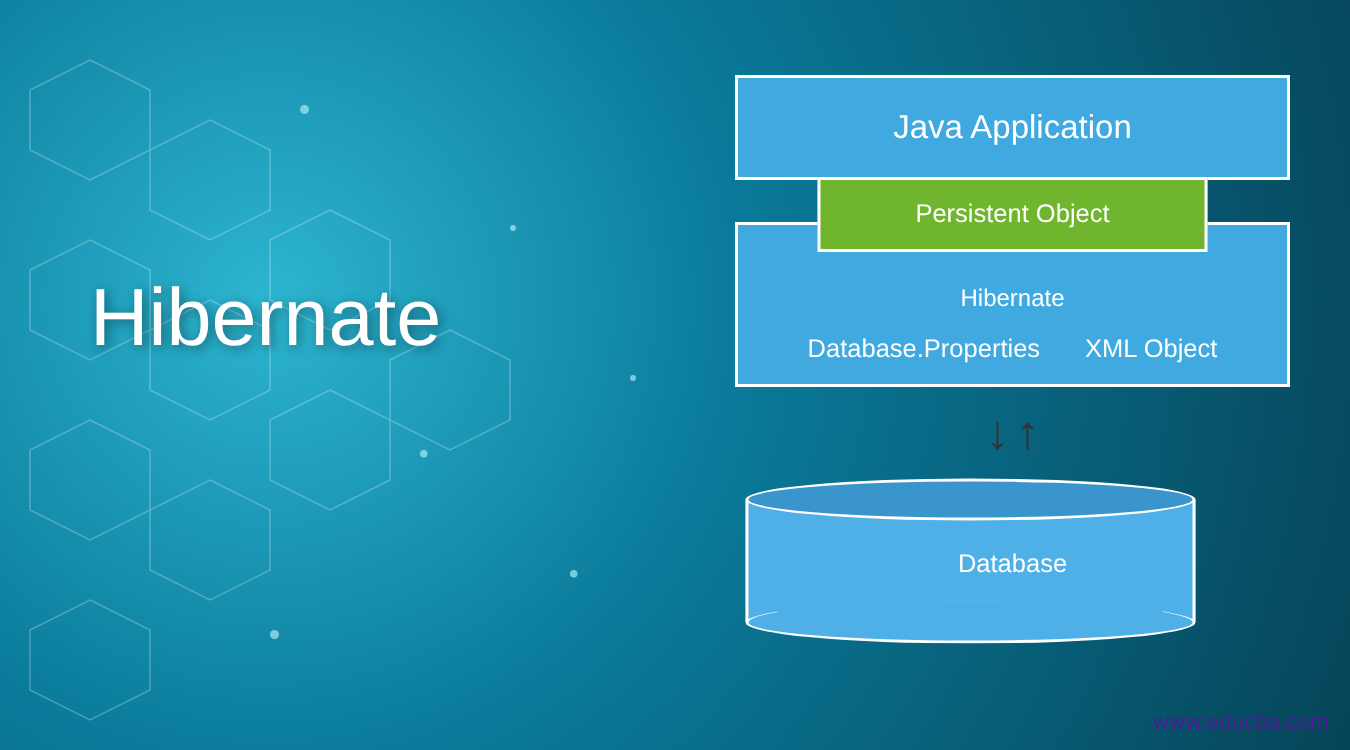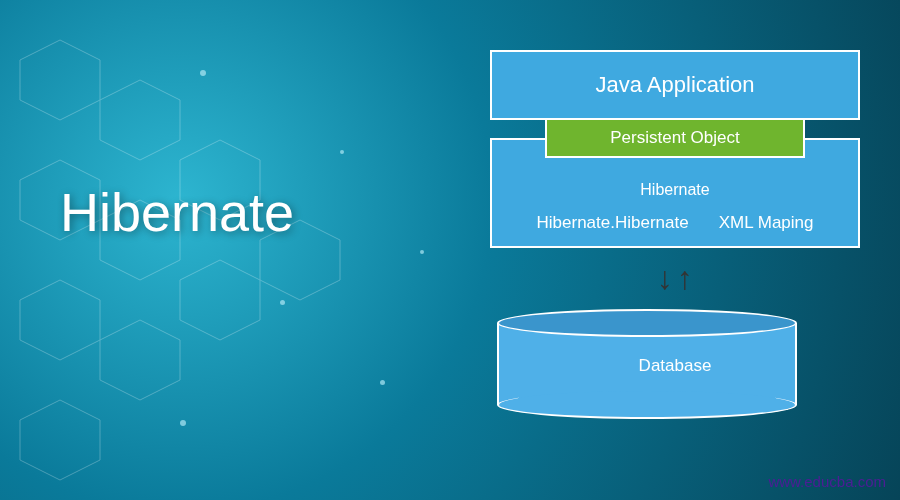--- a/index.html
+++ b/index.html
@@ -29,21 +29,21 @@
 .box {
   border: 2px solid #fff; text-align: center; color: #fff;
 }
 
 .box-java {
   background: #3fa9e0; height: 70px; display: flex; align-items: center; justify-content: center;
   font-size: 22px;
 }
 
 .box-persistent {
-  background: #6fb52e; width: 260px; height: 40px; margin: -2px auto 0 auto;
+  background: #6fb52e; width: 260px; height: 50px; margin: -2px auto 0 auto;
   display: flex; align-items: center; justify-content: center; font-size: 17px;
   position: relative; z-index: 2;
 }
 
 .box-hibernate {
   background: #3fa9e0; height: 110px; margin-top: -20px; padding-top: 28px;
   display: flex; flex-direction: column; align-items: center; justify-content: center;
 }
 
 .hib-label { font-size: 16px; margin-bottom: 14px; }
@@ -120,22 +120,22 @@
     <span>Java Application</span>
   </div>
 
   <div class="box box-persistent">
     <span>Persistent Object</span>
   </div>
 
   <div class="box box-hibernate">
     <div class="hib-label">Hibernate</div>
     <div class="hib-row">
-      <span>Hibernate.Hibernate</span>
-      <span>XML Maping</span>
+      <span>Database.Properties</span>
+      <span>XML Object</span>
     </div>
   </div>
 
   <div class="arrows">
     <span>↓</span>
       <span>↑</span>
   </div>
 
   <div class="cylinder">
     <div class="cyl-body"></div>

